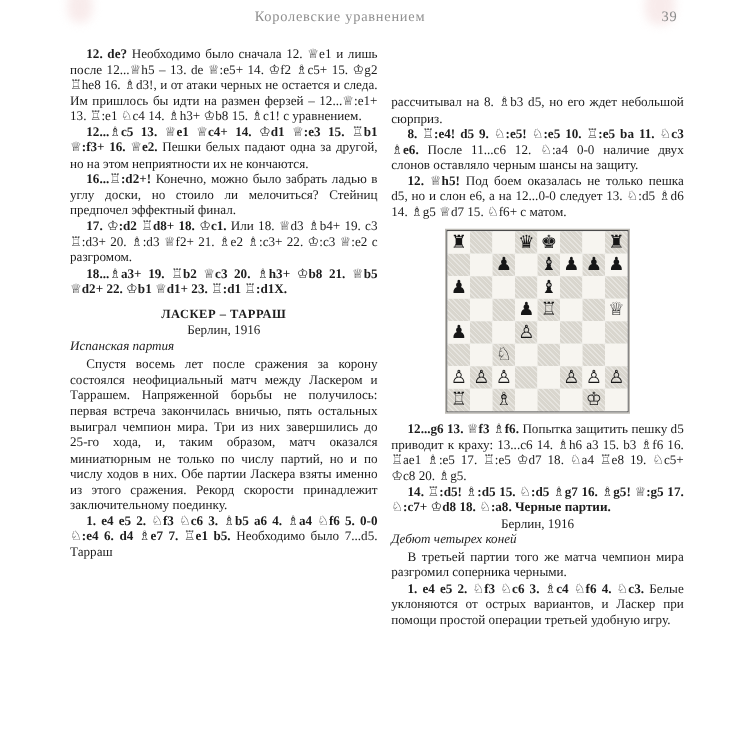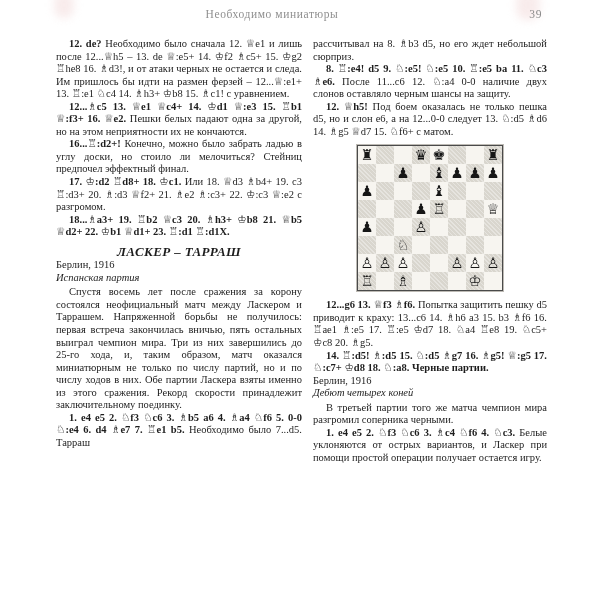--- a/index.html
+++ b/index.html
@@ -18,25 +18,25 @@
   .page-header .title{position:absolute;left:0;right:60px;text-align:center;}
   .page-header .pageno{position:absolute;right:6px;top:0;color:#8a8a8a;}
   .columns{
     position:absolute;top:38px;left:56px;right:53px;bottom:10px;
     display:flex;gap:11px;
   }
   .col{
     font-size:10.5px;line-height:12.55px;text-align:justify;color:#1d1d1d;
   }
   .col.left{flex:0 0 246px;}
-  .col.right{flex:1 1 auto;}
+  .col.right{flex:1 1 auto;margin-top:39px;}
   .col p{margin:0;text-indent:13px;}
   .col p.noind{text-indent:0;}
-  .col p.h1{text-align:center;text-indent:0;font-weight:bold;font-size:13px;letter-spacing:.4px;margin-top:7px;margin-bottom:1px;font-style:italic;}
-  .col p.h2{text-indent:0;}
+  .col p.h1{text-align:center;text-indent:0;font-weight:bold;font-size:10px;letter-spacing:.4px;margin-top:7px;margin-bottom:1px;}
+  .col p.h2{text-align:center;text-indent:0;}
   .col p.h3{text-indent:0;font-style:italic;margin-bottom:2px;}
   .b{font-weight:bold;}
   .board-wrap{display:flex;justify-content:center;margin:7px 0 8px;}
   .board{
     border:1px solid #4a4a4a;outline:1px solid #bdbab4;
     display:grid;grid-template-columns:repeat(8,18px);grid-auto-rows:18px;
     background:#fff;
   }
   .sq{display:flex;align-items:center;justify-content:center;
       font-family:"DejaVu Sans",sans-serif;font-size:14.5px;color:#161616;line-height:1;}
@@ -44,21 +44,21 @@
   .sq.dark{background:#d9d6ce;
     background-image:repeating-linear-gradient(45deg,rgba(255,255,255,.35) 0 1px,rgba(0,0,0,0) 1px 3px);}
 </style>
 </head>
 <body>
 
 <div class="smudge" id="smudge-left"></div>
 <div class="smudge" id="smudge-right"></div>
 
 <div class="page-header">
-  <span class="title">Необходимо миниатюры</span>
+  <span class="title">Королевские уравнением</span>
   <span class="pageno">39</span>
 </div>
 
 <div class="columns">
   <div class="col left" id="col-left">
       <p><span class="b">12. de?</span><span> Необходимо было сначала 12. ♕e1 и лишь после 12...♕h5 – 13. de ♕:e5+ 14. ♔f2 ♗c5+ 15. ♔g2 ♖he8 16. ♗d3!, и от атаки черных не остается и следа. Им пришлось бы идти на размен ферзей – 12...♕:e1+ 13. ♖:e1 ♘c4 14. ♗h3+ ♔b8 15. ♗c1! с уравнением.</span></p>
       <p><span class="b">12...♗c5 13. ♕e1 ♕c4+ 14. ♔d1 ♕:e3 15. ♖b1 ♕:f3+ 16. ♕e2.</span><span> Пешки белых падают одна за другой, но на этом неприятности их не кончаются.</span></p>
       <p><span class="b">16...♖:d2+!</span><span> Конечно, можно было забрать ладью в углу доски, но стоило ли мелочиться? Стейниц предпочел эффектный финал.</span></p>
       <p><span class="b">17. ♔:d2 ♖d8+ 18. ♔c1.</span><span> Или 18. ♕d3 ♗b4+ 19. c3 ♖:d3+ 20. ♗:d3 ♕f2+ 21. ♗e2 ♗:c3+ 22. ♔:c3 ♕:e2 с разгромом.</span></p>
       <p><span class="b">18...♗a3+ 19. ♖b2 ♕c3 20. ♗h3+ ♔b8 21. ♕b5 ♕d2+ 22. ♔b1 ♕d1+ 23. ♖:d1 ♖:d1X.</span></p>
@@ -138,15 +138,15 @@
           <div class="sq light"></div>
           <div class="sq dark">♔</div>
           <div class="sq light"></div>
         </div>
       </div>
       <p><span class="b">12...g6 13. ♕f3 ♗f6.</span><span> Попытка защитить пешку d5 приводит к краху: 13...c6 14. ♗h6 a3 15. b3 ♗f6 16. ♖ae1 ♗:e5 17. ♖:e5 ♔d7 18. ♘a4 ♖e8 19. ♘c5+ ♔c8 20. ♗g5.</span></p>
       <p><span class="b">14. ♖:d5! ♗:d5 15. ♘:d5 ♗g7 16. ♗g5! ♕:g5 17. ♘:c7+ ♔d8 18. ♘:a8.</span><span> </span><span class="b">Черные партии.</span></p>
       <p class="h2"><span>Берлин, 1916</span></p>
       <p class="h3"><span>Дебют четырех коней</span></p>
       <p><span>В третьей партии того же матча чемпион мира разгромил соперника черными.</span></p>
-      <p><span class="b">1. e4 e5 2. ♘f3 ♘c6 3. ♗c4 ♘f6 4. ♘c3.</span><span> Белые уклоняются от острых вариантов, и Ласкер при помощи простой операции получает остается игру.</span></p>
+      <p><span class="b">1. e4 e5 2. ♘f3 ♘c6 3. ♗c4 ♘f6 4. ♘c3.</span><span> Белые уклоняются от острых вариантов, и Ласкер при помощи простой операции третьей удобную игру.</span></p>
     </div>
 </div>
 
 </body></html>

